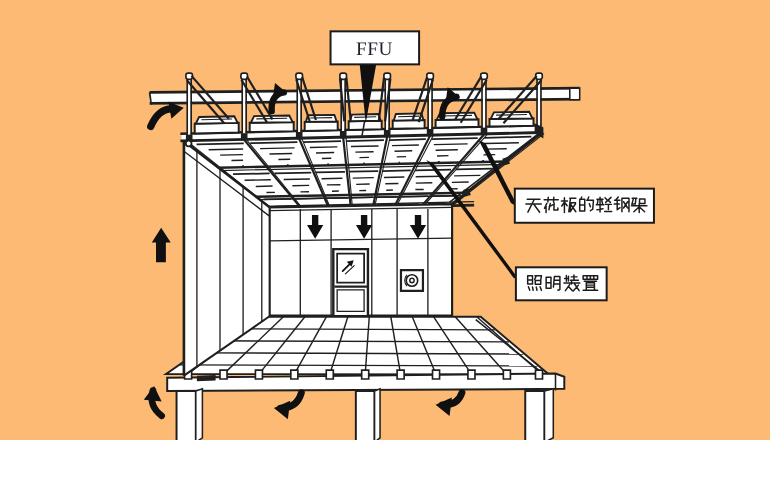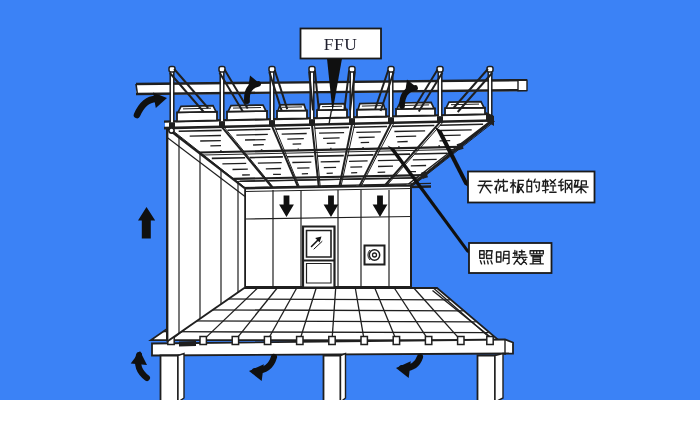--- a/index.html
+++ b/index.html
@@ -1,14 +1,14 @@
 <!DOCTYPE html>
 <html><head><meta charset="utf-8"><style>
 html,body{margin:0;padding:0;background:#ffffff;}
-#c{position:relative;width:700px;height:400px;background:#3b82f6;overflow:hidden;font-family:"Liberation Sans",sans-serif;}
+#c{position:relative;width:700px;height:400px;background:#fdba74;overflow:hidden;font-family:"Liberation Sans",sans-serif;}
 svg{filter:blur(0.26px);}
 </style></head>
 <body>
 <div id="c"><svg width="700" height="444" viewBox="0 0 700 444">
       <g>
         <polygon points="168.0,128.5 492.0,121.0 411.0,185.5 245.0,188.5" fill="#ffffff"></polygon>
         <line x1="168.0" y1="128.5" x2="245.0" y2="188.5" stroke="#1f1f1f" stroke-width="2.0" stroke-linecap="butt"></line>
         <line x1="170.6" y1="128.9" x2="246.5" y2="188.9" stroke="#1f1f1f" stroke-width="1.0" stroke-linecap="butt"></line>
         <line x1="222.0" y1="127.2" x2="272.7" y2="188.0" stroke="#1f1f1f" stroke-width="2.0" stroke-linecap="butt"></line>
         <line x1="224.6" y1="127.7" x2="274.2" y2="188.4" stroke="#1f1f1f" stroke-width="1.0" stroke-linecap="butt"></line>

